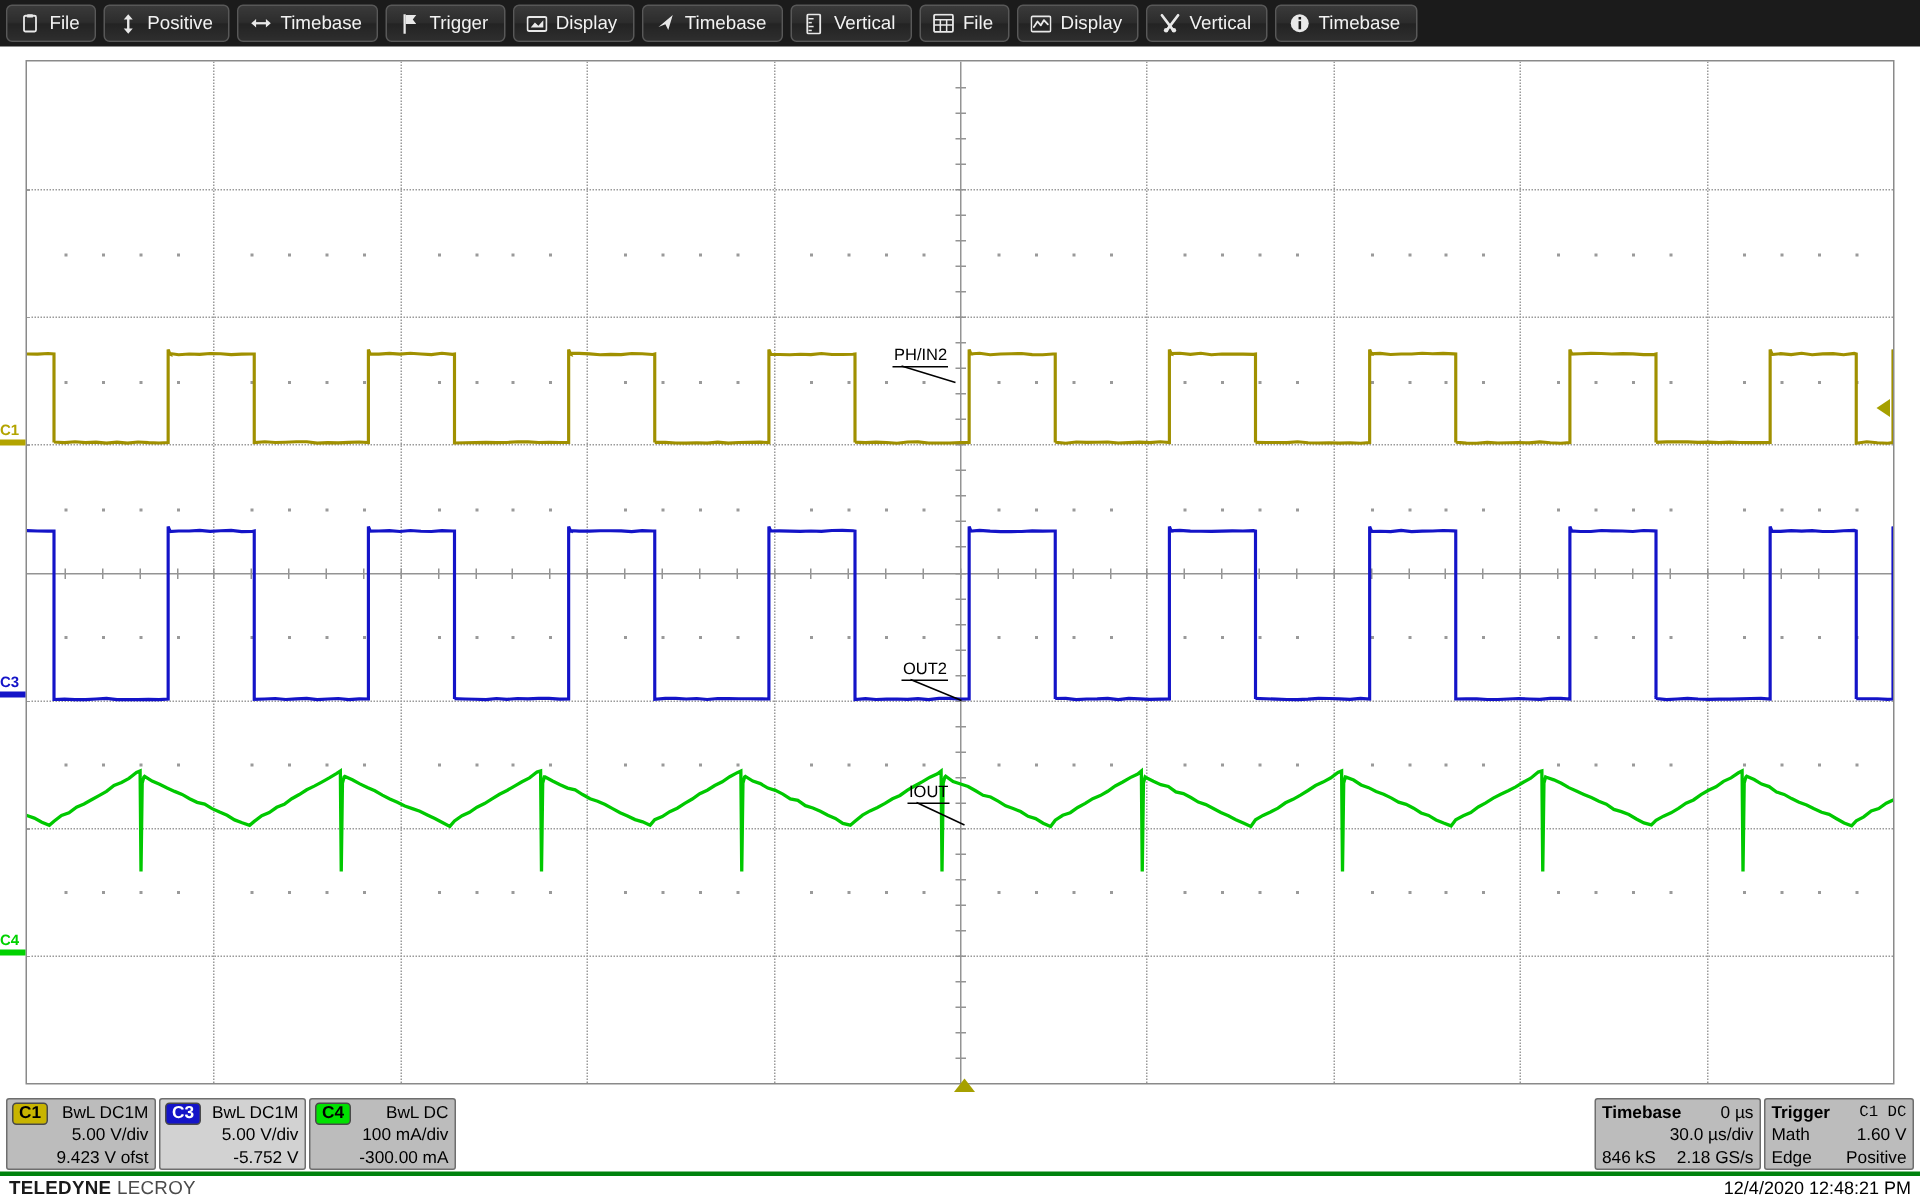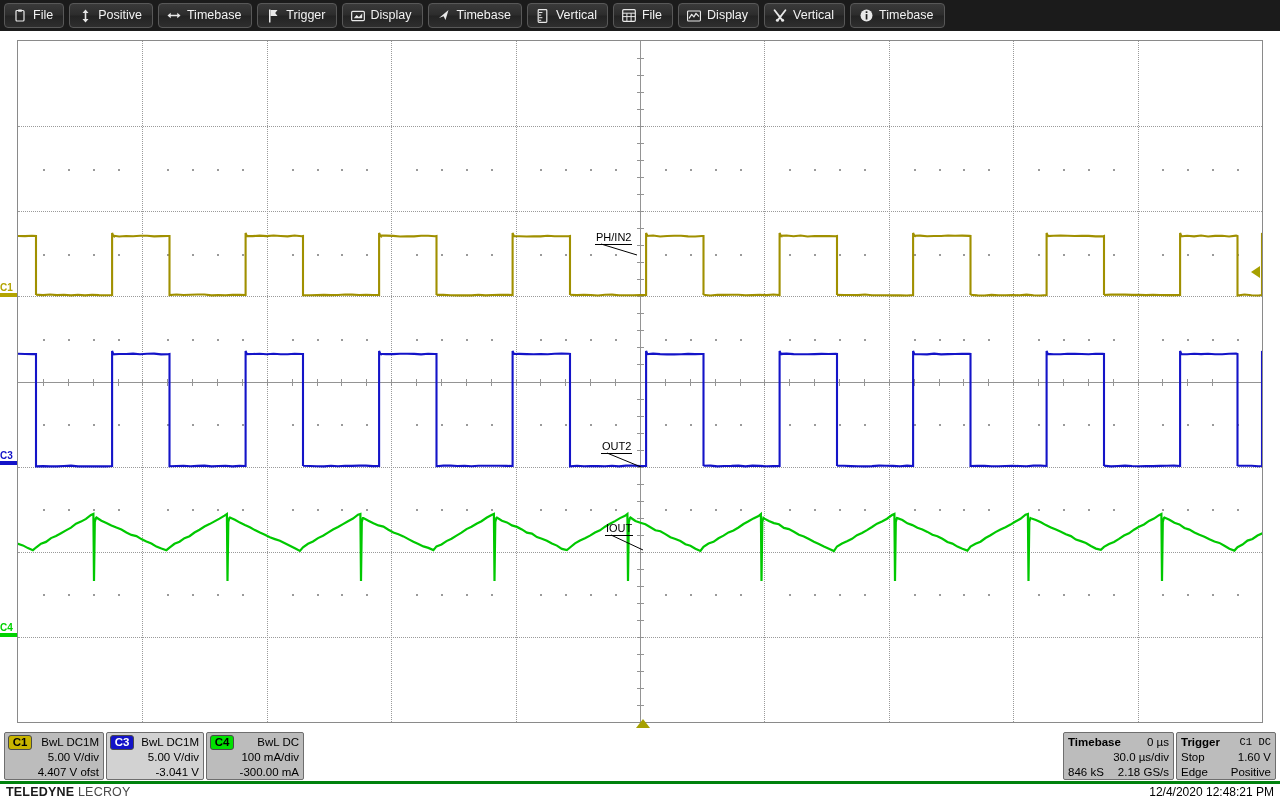--- a/index.html
+++ b/index.html
@@ -684,49 +684,49 @@
       <span class="cbar" style="background: rgb(0, 210, 0);"></span>
     </div>
   </div>
 
 <div id="status-bar">
 
   <div class="desc-box chan-box" style="left:4px; width:100px;">
     <div class="chan-tag" style="background: rgb(200, 180, 0); color: rgb(0, 0, 0);">C1</div>
     <div class="chan-row r1">BwL  DC1M</div>
     <div class="chan-row r2">5.00 V/div</div>
-    <div class="chan-row r3">4.407 V ofst</div>
+    <div class="chan-row r3">9.423 V ofst</div>
   </div>
 
   <div class="desc-box chan-box" style="left:106px; width:98px; background:#d2d2d2;">
     <div class="chan-tag" style="background: rgb(20, 20, 200); color: rgb(255, 255, 255);">C3</div>
     <div class="chan-row r1">BwL  DC1M</div>
     <div class="chan-row r2">5.00 V/div</div>
-    <div class="chan-row r3">-3.041 V</div>
+    <div class="chan-row r3">-5.752 V</div>
   </div>
 
   <div class="desc-box chan-box" style="left:206px; width:98px;">
     <div class="chan-tag" style="background: rgb(0, 225, 0); color: rgb(0, 0, 0);">C4</div>
     <div class="chan-row r1">BwL  DC</div>
     <div class="chan-row r2">100 mA/div</div>
     <div class="chan-row r3">-300.00 mA</div>
   </div>
 
   <div class="desc-box tb-box" style="left:1063px; width:111px;">
     <div class="tb-label r1">Timebase</div>
     <div class="tb-val r1">0 µs</div>
     <div class="tb-val r2">30.0 µs/div</div>
     <div class="tb-left-val r3">846 kS</div>
     <div class="tb-val r3">2.18 GS/s</div>
   </div>
 
   <div class="desc-box tb-box" style="left:1176px; width:100px;">
     <div class="tb-label r1">Trigger</div>
     <div class="tb-val r1 tb-mono">C1  DC</div>
-    <div class="tb-left-val r2">Stop</div>
+    <div class="tb-left-val r2">Math</div>
     <div class="tb-val r2">1.60 V</div>
     <div class="tb-left-val r3">Edge</div>
     <div class="tb-val r3">Positive</div>
   </div>
 </div>
 
 <div id="footer-rule" style="background: rgb(0, 130, 13);"></div>
 <div id="footer">
   <div id="brand">
     <span class="b1">TELEDYNE</span><span>&nbsp;</span><span class="b2">LECROY</span>

